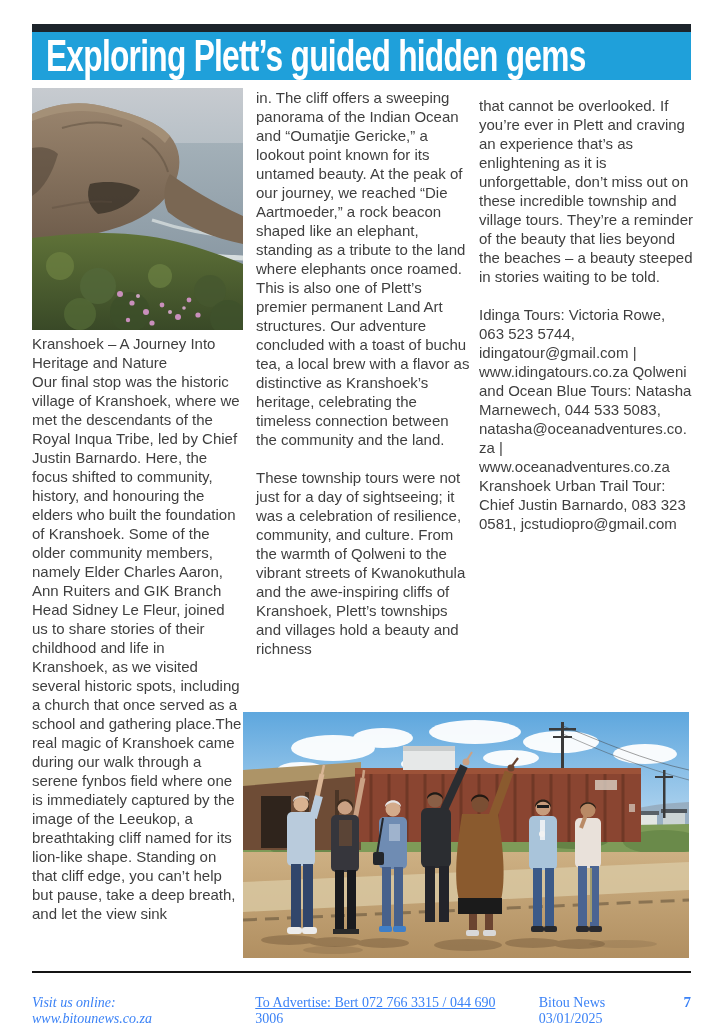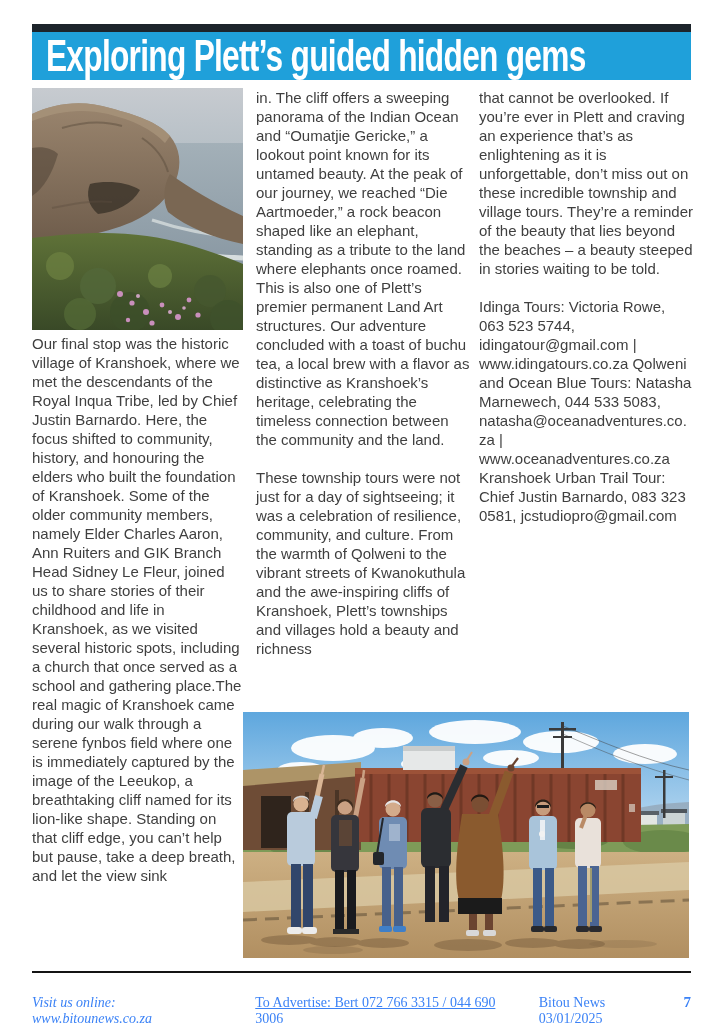--- a/index.html
+++ b/index.html
@@ -20,21 +20,21 @@
   }
   
   .photo{position:absolute;overflow:hidden;}
   .photo svg{display:block;width:100%;height:100%;}
   .cliff-photo{left:32px;top:88px;width:211px;height:242px;}
   .group-photo{left:243px;top:712px;width:446px;height:246px;}
   
   .col{position:absolute;font-size:15px;line-height:19px;}
   .col1{left:32px;top:334px;width:212px;}
   .col2{left:256px;top:88px;width:214px;}
-  .col3{left:479px;top:88px;width:214px;}
+  .col3{left:479px;top:96px;width:214px;}
   .col p{margin:0;}
   .col p + p{margin-top:19px;}
   .contacts{overflow-wrap:break-word;word-break:break-word;}
   .source{font-style:italic;overflow-wrap:break-word;word-break:break-word;}
   
   .footer-rule{position:absolute;left:32px;top:971px;width:659px;height:2px;background:#141414;}
   .footer{position:absolute;left:32px;top:979px;width:659px;display:flex;align-items:baseline;
     font-family:"Liberation Serif","DejaVu Serif",serif;font-size:14px;color:#3b82f6;}
   .footer .online{font-style:italic;}
   .footer .advertise{margin-left:auto;margin-right:auto;padding-left:30px;padding-right:30px;text-decoration:underline;}
@@ -114,20 +114,21 @@
         <g fill="#dbabd0" opacity="0.9">
           <circle cx="106" cy="208" r="2"></circle>
             <circle cx="138" cy="224" r="2"></circle>
             <circle cx="152" cy="220" r="1.8"></circle>
         </g>
       </g>
     </svg>
   </div>
 
   <div class="col col1">
+    <p style="margin:0;">Kranshoek – A Journey Into Heritage and Nature</p>
     <p style="margin:0;">Our final stop was the historic village of Kranshoek, where we met the descendants of the Royal Inqua Tribe, led by Chief Justin Barnardo. Here, the focus shifted to community, history, and honouring the elders who built the foundation of Kranshoek. Some of the older community members, namely Elder Charles Aaron, Ann Ruiters and GIK Branch Head Sidney Le Fleur, joined us to share stories of their childhood and life in Kranshoek, as we visited several historic spots, including a church that once served as a school and gathering place.The real magic of Kranshoek came during our walk through a serene fynbos field where one is immediately captured by the image of the Leeukop, a breathtaking cliff named for its lion-like shape. Standing on that cliff edge, you can’t help but pause, take a deep breath, and let the view sink</p>
   </div>
 
   <div class="col col2">
     <p>in. The cliff offers a sweeping panorama of the Indian Ocean and “Oumatjie Gericke,” a lookout point known for its untamed beauty. At the peak of our journey, we reached “Die Aartmoeder,” a rock beacon shaped like an elephant, standing as a tribute to the land where elephants once roamed. This is also one of Plett’s premier permanent Land Art structures. Our adventure concluded with a toast of buchu tea, a local brew with a flavor as distinctive as Kranshoek’s heritage, celebrating the timeless connection between the community and the land.</p>
     <p>These township tours were not just for a day of sightseeing; it was a celebration of resilience, community, and culture. From the warmth of Qolweni to the vibrant streets of Kwanokuthula and the awe-inspiring cliffs of Kranshoek, Plett’s townships and villages hold a beauty and richness</p>
   </div>
 
   <div class="col col3">
     <p>that cannot be overlooked. If you’re ever in Plett and craving an experience that’s as enlightening as it is unforgettable, don’t miss out on these incredible township and village tours. They’re a reminder of the beauty that lies beyond the beaches – a beauty steeped in stories waiting to be told.</p>

